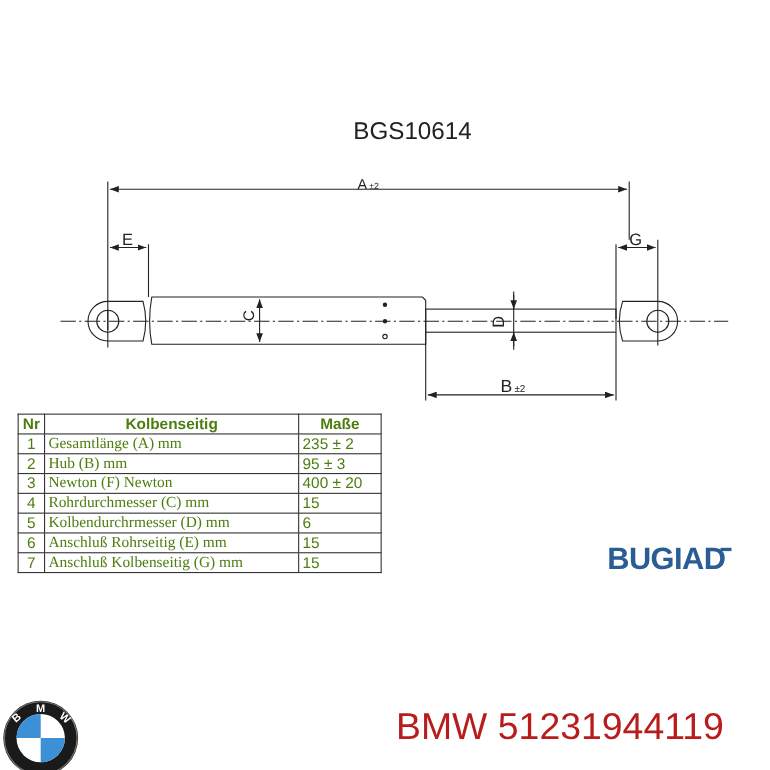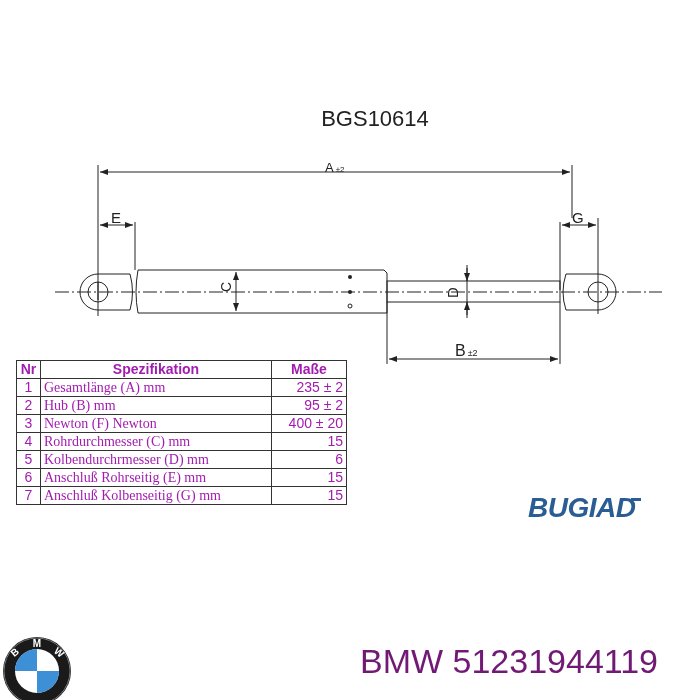--- a/index.html
+++ b/index.html
@@ -1,28 +1,28 @@
 <!DOCTYPE html>
 <html><head>
 <meta charset="utf-8">
 <style>
   html, body { margin:0; padding:0; background:#ffffff; }
   body { width:700px; height:700px; position:relative; overflow:hidden; font-family:"Liberation Sans", sans-serif; color:#111; }
   .title { position:absolute; left:0; width:750px; top:106px; text-align:center; font-size:22px; color:#222; }
   svg.drawing { position:absolute; left:0; top:0; }
-  .spec-table { position:absolute; left:16px; top:360px; border-collapse:collapse; font-size:14px; color:#a21caf; }
+  .spec-table { position:absolute; left:16px; top:376px; border-collapse:collapse; font-size:14px; color:#4d7c0f; }
   .spec-table th, .spec-table td { border:1px solid #333; padding:0 3px; height:17px; line-height:17px; }
   .spec-table th { font-weight:bold; font-size:14px; }
   .spec-table td.nr { width:17px; text-align:center; }
   .spec-table td.spec { width:224px;font-family:Liberation Serif, serif; }
-  .spec-table td.val { width:68px; text-align:right; }
-  .brand-logo { position:absolute; left:528px; top:492px; font-size:28px; font-weight:bold; font-style:italic; color:#2a5d94; letter-spacing:-0.5px; }
+  .spec-table td.val { width:68px; text-align:left; }
+  .brand-logo { position:absolute; left:552px; top:492px; font-size:28px; font-weight:bold; color:#2a5d94; letter-spacing:-0.5px; }
   .brand-logo .bar { display:inline-block; width:10px; height:3px; background:#2a5d94; vertical-align:top; margin-top:6px; margin-left:-4px; }
   .bmw-emblem { position:absolute; left:2px; top:636px; width:70px; height:70px; }
-  .part-number { position:absolute; left:360px; top:642px; font-size:34px; color:#701a75; }
+  .part-number { position:absolute; left:360px; top:642px; font-size:34px; color:#b91c1c; }
 </style>
 </head>
 <body>
 
 <div class="title">BGS10614</div>
 
 <svg class="drawing" width="700" height="370" viewBox="0 0 700 370">
   <defs>
     <marker id="arr" markerWidth="8" markerHeight="6" refX="8" refY="3" orient="auto-start-reverse">
       <path d="M0,0 L8,3 L0,6 Z" fill="#222"></path>
@@ -78,34 +78,34 @@
     <text x="226" y="297" font-size="14" transform="rotate(-90 226 292)">C</text>
     <text x="446" y="298" font-size="15" transform="rotate(-90 452 292)">D</text>
     <text x="455" y="356" font-size="16"><tspan>B</tspan><tspan font-size="9" dx="2">±2</tspan></text>
   </g>
 </svg>
 
 <table class="spec-table">
   <thead>
     <tr>
       <th>Nr</th>
-      <th>Spezifikation</th>
+      <th>Kolbenseitig</th>
       <th>Maße</th>
     </tr>
   </thead>
   <tbody>
     <tr>
       <td class="nr">1</td>
       <td class="spec">Gesamtlänge (A) mm</td>
       <td class="val">235 ± 2</td>
     </tr>
     <tr>
       <td class="nr">2</td>
       <td class="spec">Hub (B)  mm</td>
-      <td class="val">95 ± 2</td>
+      <td class="val">95 ± 3</td>
     </tr>
     <tr>
       <td class="nr">3</td>
       <td class="spec">Newton (F) Newton</td>
       <td class="val">400 ± 20</td>
     </tr>
     <tr>
       <td class="nr">4</td>
       <td class="spec">Rohrdurchmesser (C) mm</td>
       <td class="val">15</td>

